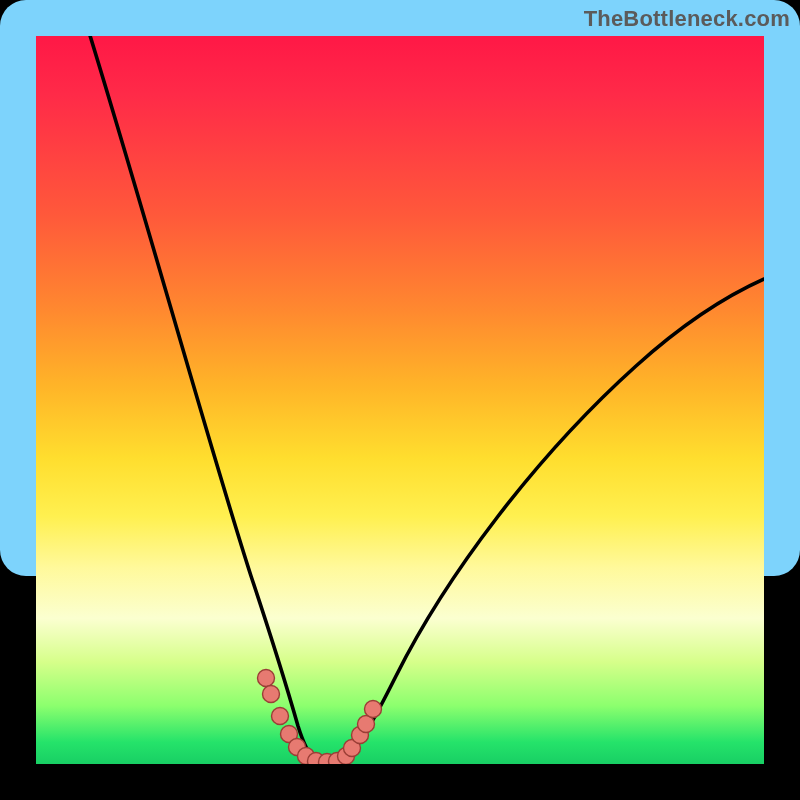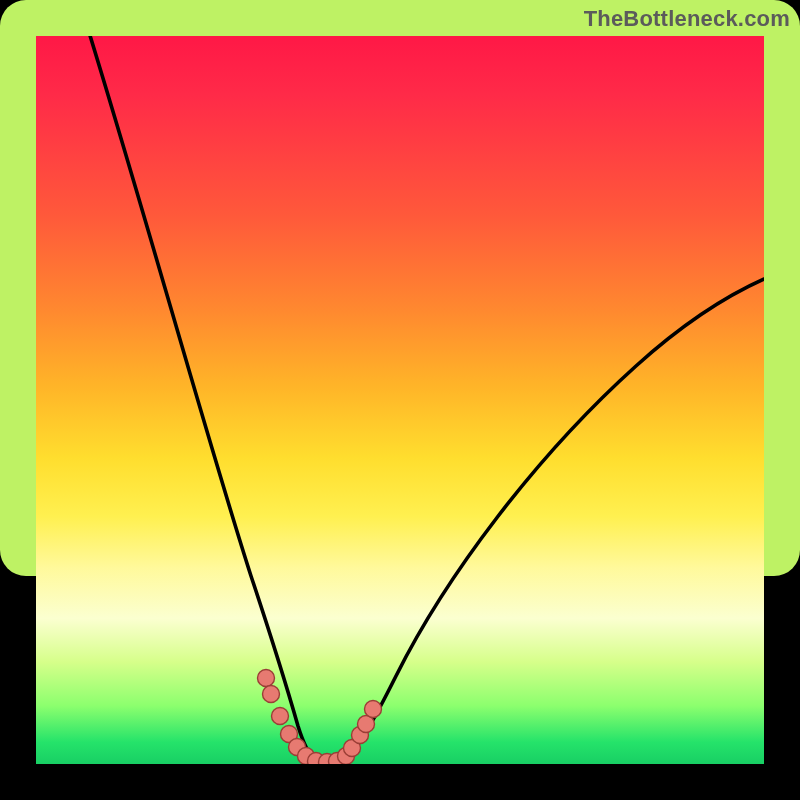--- a/index.html
+++ b/index.html
@@ -10,21 +10,21 @@
     overflow: hidden;
     background: #000;
     font-family: Arial, Helvetica, sans-serif;
   }
   .frame {
     position: absolute;
     left: 0;
     top: 0;
     width: 800px;
     height: 576px;
-    background: #bef264;
+    background: #7dd3fc;
     border-radius: 26px;
   }
   .plot-area {
     position: absolute;
     left: 36px;
     top: 36px;
     width: 728px;
     height: 728px;
     overflow: hidden;
   }

